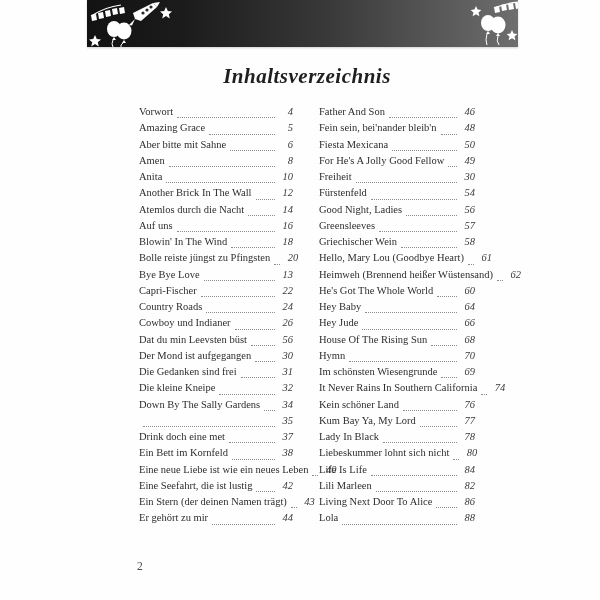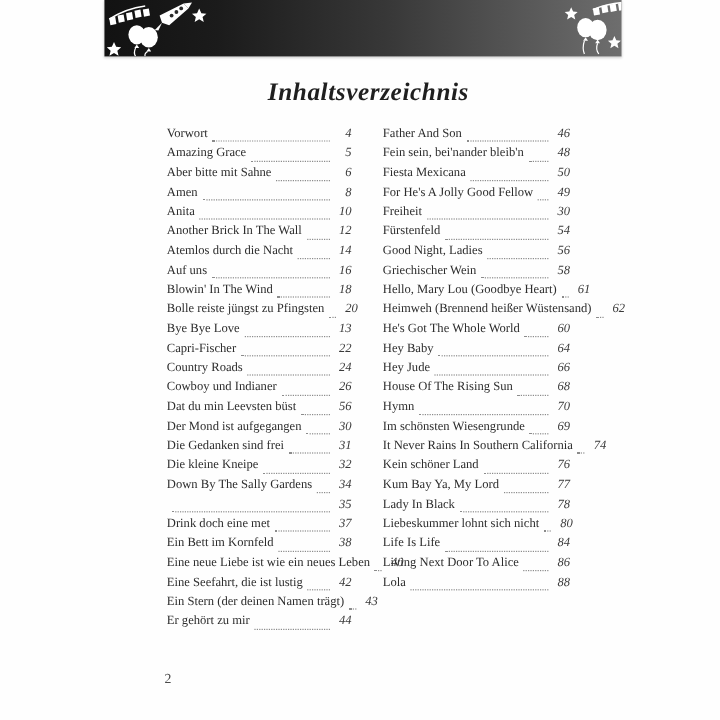--- a/index.html
+++ b/index.html
@@ -305,20 +305,25 @@
     <span class="leader"></span>
     <span class="p">54</span>
   </div>
 
   <div class="row">
     <span class="t">Good Night, Ladies</span>
     <span class="leader"></span>
     <span class="p">56</span>
   </div>
 
+  <div class="row">
+    <span class="t">Greensleeves</span>
+    <span class="leader"></span>
+    <span class="p">57</span>
+  </div>
 
   <div class="row">
     <span class="t">Griechischer Wein</span>
     <span class="leader"></span>
     <span class="p">58</span>
   </div>
 
   <div class="row">
     <span class="t">Hello, Mary Lou (Goodbye Heart)</span>
     <span class="leader"></span>
@@ -397,20 +402,25 @@
     <span class="leader"></span>
     <span class="p">80</span>
   </div>
 
   <div class="row">
     <span class="t">Life Is Life</span>
     <span class="leader"></span>
     <span class="p">84</span>
   </div>
 
+  <div class="row">
+    <span class="t">Lili Marleen</span>
+    <span class="leader"></span>
+    <span class="p">82</span>
+  </div>
 
   <div class="row">
     <span class="t">Living Next Door To Alice</span>
     <span class="leader"></span>
     <span class="p">86</span>
   </div>
 
   <div class="row">
     <span class="t">Lola</span>
     <span class="leader"></span>

